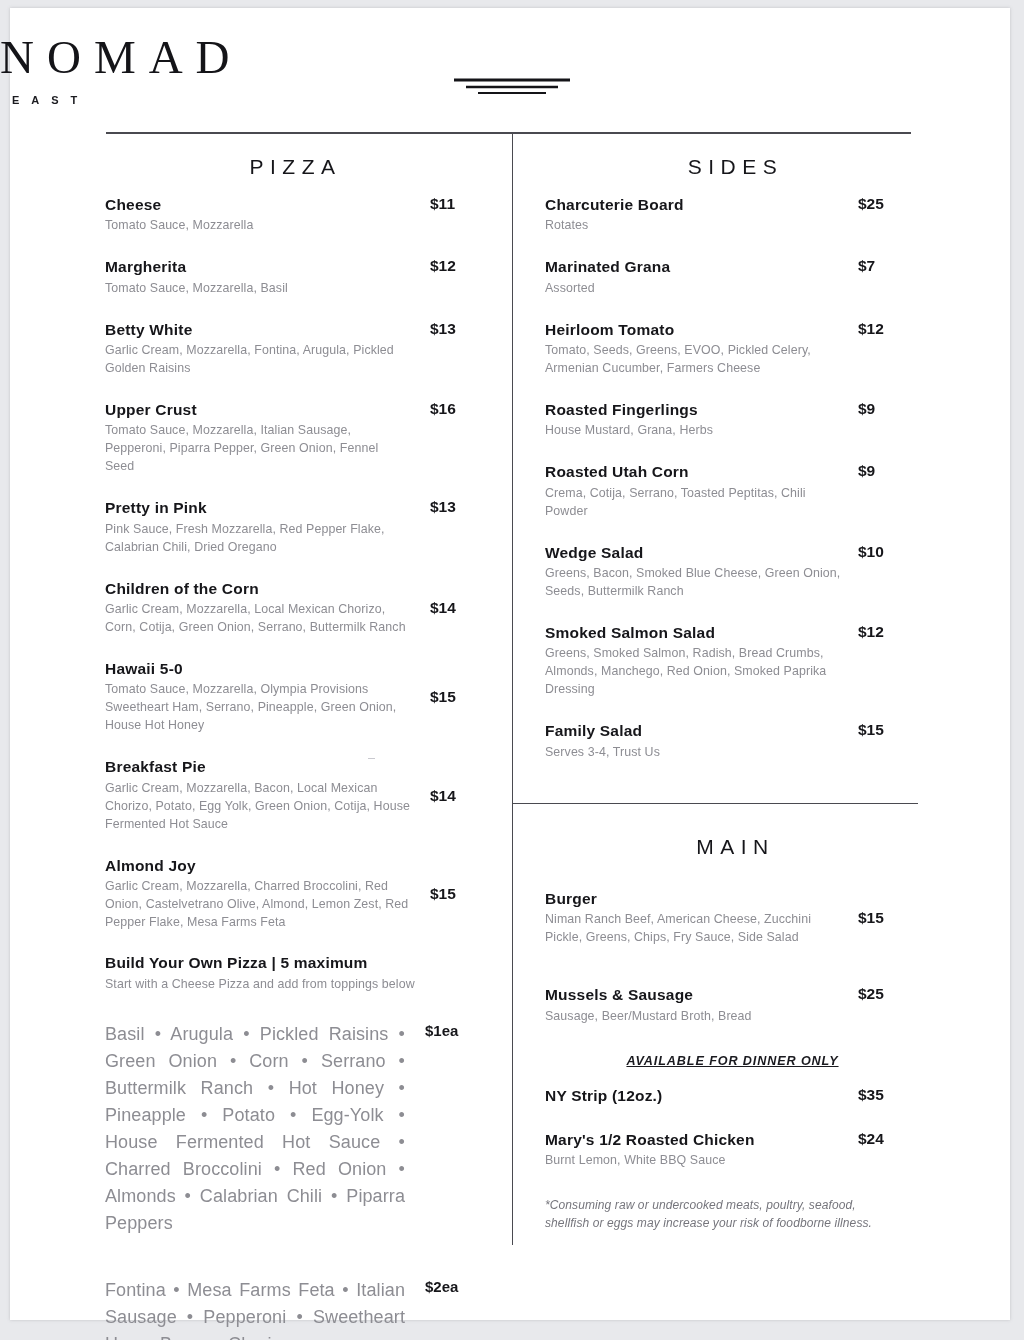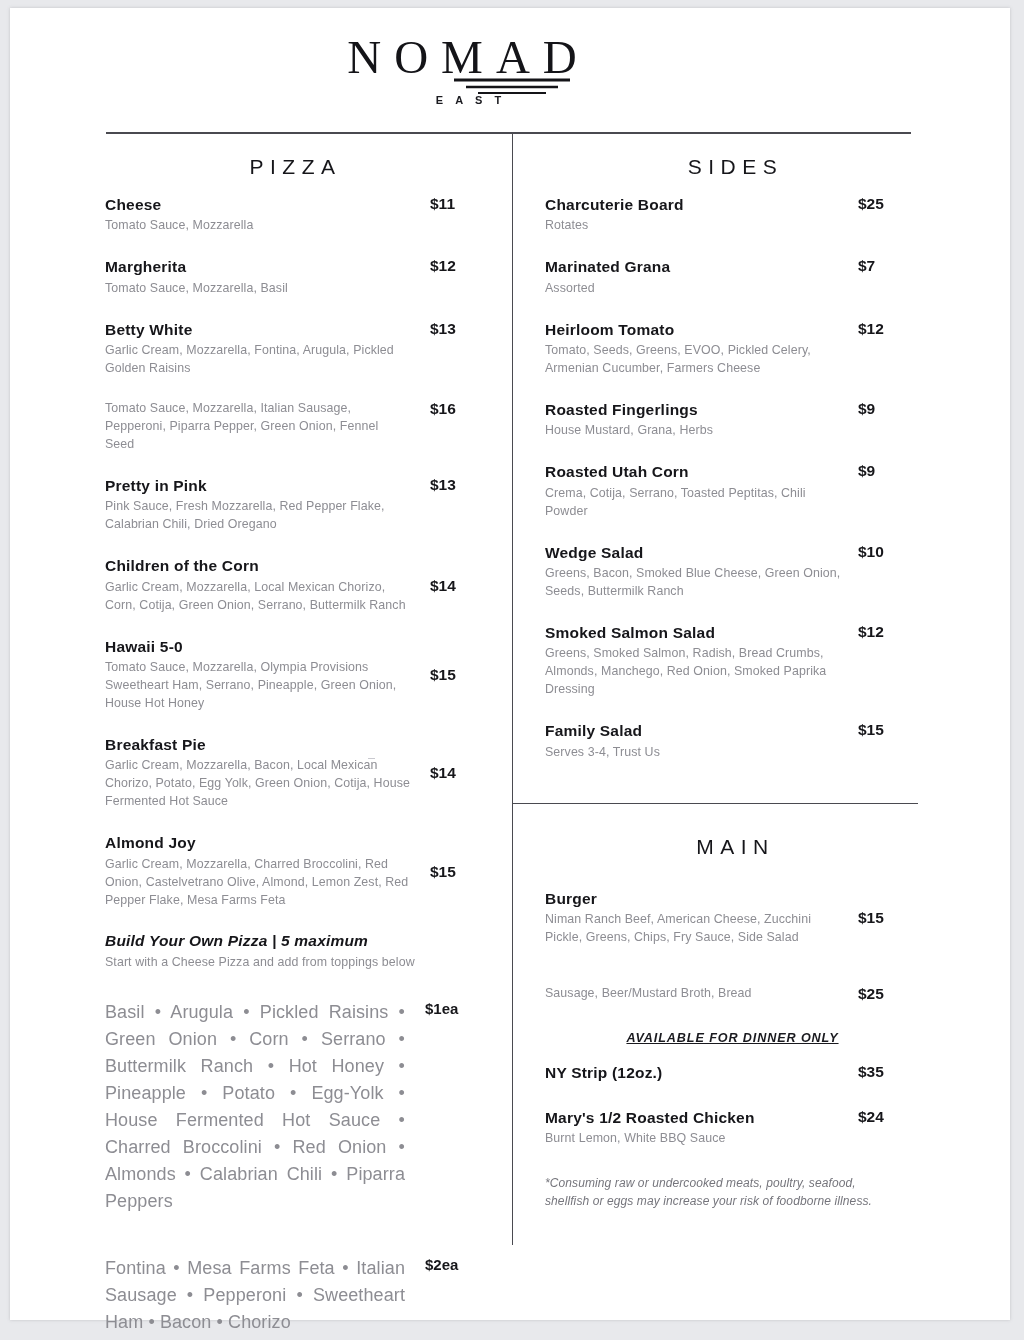--- a/index.html
+++ b/index.html
@@ -25,21 +25,21 @@
     left: 0; top: 0;
     width: 1024px; height: 1340px;
     overflow: hidden;
   }
 
   
   .logo-block {
     position: absolute;
     left: 0; top: 34px;
     width: 937px;
-    text-align: center;
+    text-align: left;
   }
   .logo-word {
     font-family: "Liberation Serif", serif;
     font-size: 47px;
     letter-spacing: 13px;
     color: #141418;
     line-height: 1.0;
     display: inline-block;
     position: relative;
   }
@@ -138,21 +138,20 @@
   }
   .col-left .item-price { padding-left: 20px; }
 
   
   .byo-head {
     font-size: 15.5px;
     font-weight: bold;
     color: #16161a;
     letter-spacing: 0.2px;
     margin-top: 12px;
-    font-style: italic;
   }
   .byo-sub {
     font-size: 12.4px;
     color: #8d8d93;
     margin-top: 5px;
     letter-spacing: 0.1px;
   }
   .topping-row {
     display: flex;
     align-items: flex-start;
@@ -250,20 +249,21 @@
     <div class="item">
       <div class="item-text">
         <div class="item-name">Betty White</div>
         <div class="item-desc">Garlic Cream, Mozzarella, Fontina, Arugula, Pickled Golden Raisins</div>
       </div>
       <div class="item-price">$13</div>
     </div>
 
     <div class="item">
       <div class="item-text">
+        <div class="item-name">Upper Crust</div>
         <div class="item-desc">Tomato Sauce, Mozzarella, Italian Sausage, Pepperoni, Piparra Pepper, Green Onion, Fennel Seed</div>
       </div>
       <div class="item-price">$16</div>
     </div>
 
     <div class="item">
       <div class="item-text">
         <div class="item-name">Pretty in Pink</div>
         <div class="item-desc">Pink Sauce, Fresh Mozzarella, Red Pepper Flake, Calabrian Chili, Dried Oregano</div>
       </div>
@@ -390,20 +390,21 @@
     <div class="item centered-price">
       <div class="item-text">
         <div class="item-name">Burger</div>
         <div class="item-desc">Niman Ranch Beef, American Cheese, Zucchini Pickle, Greens, Chips, Fry Sauce, Side Salad</div>
       </div>
       <div class="item-price">$15</div>
     </div>
 
     <div class="item" style="margin-top:38px;">
       <div class="item-text">
+        <div class="item-name">Mussels &amp; Sausage</div>
         <div class="item-desc">Sausage, Beer/Mustard Broth, Bread</div>
       </div>
       <div class="item-price">$25</div>
     </div>
 
     <div class="dinner-banner">AVAILABLE FOR DINNER ONLY</div>
 
     <div class="item">
       <div class="item-text">
         <div class="item-name">NY Strip (12oz.)</div>

